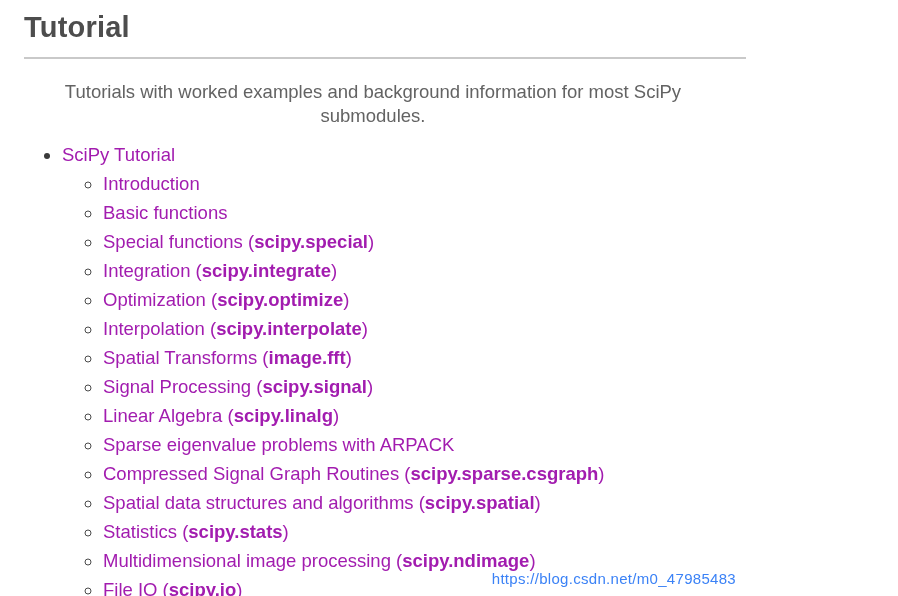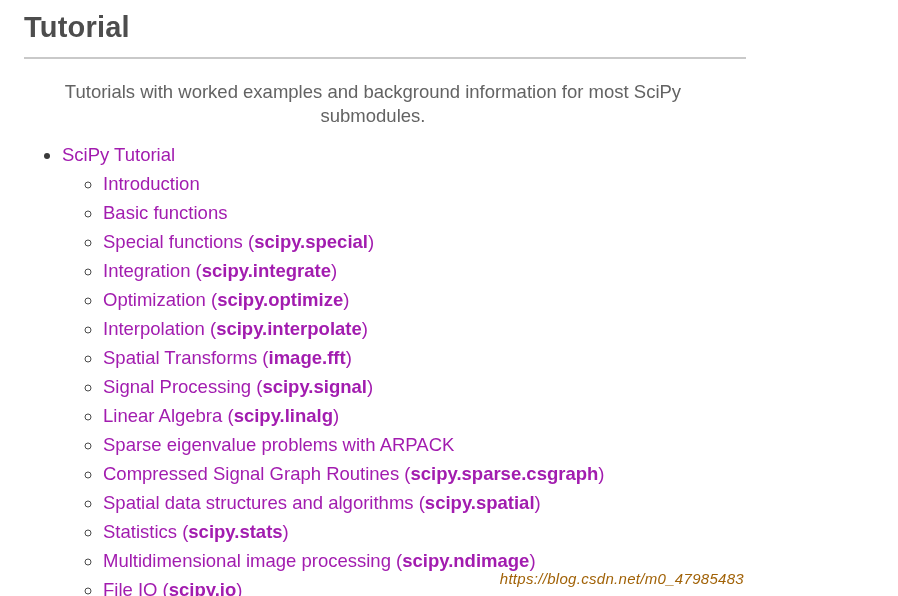--- a/index.html
+++ b/index.html
@@ -63,27 +63,26 @@
   a.link {
     color: #a21caf;
     text-decoration: none;
     cursor: pointer;
   }
   .mod {
     font-weight: 700;
   }
   .watermark {
     position: absolute;
-    right: 2px;
+    right: 10px;
     bottom: 9px;
     font-size: 15px;
-    color: #a16207;
+    color: #3b82f6;
     letter-spacing: 0.3px;
     user-select: none;
-    font-style: italic;
   }
 </style>
 </head>
 <body>
 
 <div class="page">
   <div class="content">
 
     <h1 class="page-title">Tutorial</h1>
     <div class="rule"></div>

